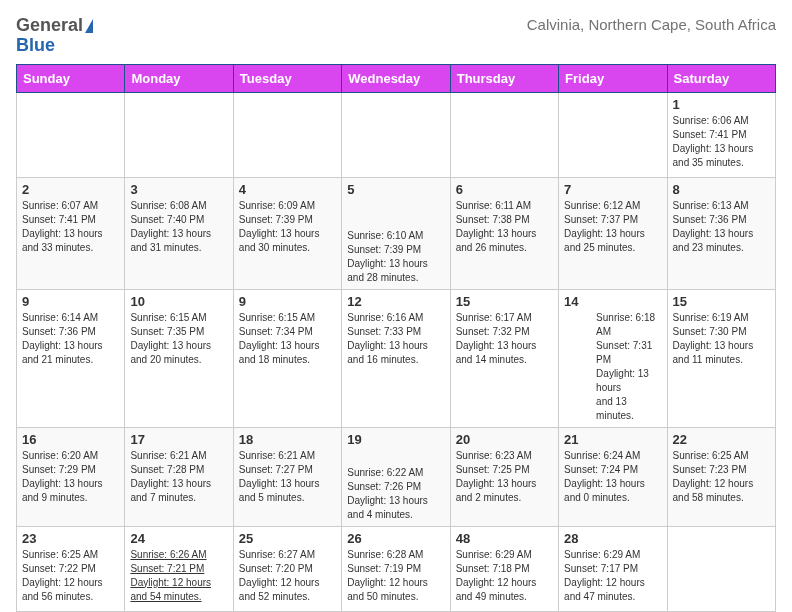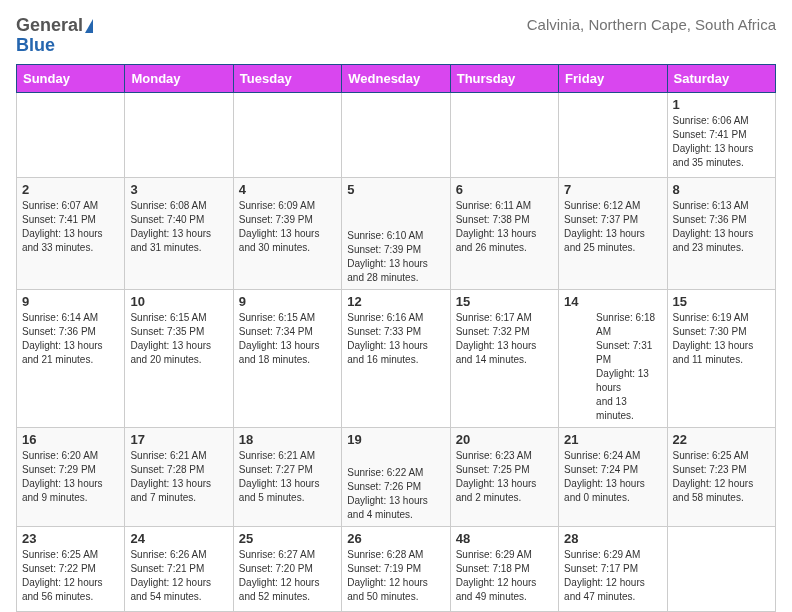--- a/index.html
+++ b/index.html
@@ -287,21 +287,21 @@
       <tr>
         <td>
           <span class="day-number">23</span>
           <div class="day-info" style="white-space: pre-line;">Sunrise: 6:25 AM
 Sunset: 7:22 PM
 Daylight: 12 hours
 and 56 minutes.</div>
         </td>
         <td>
           <span class="day-number">24</span>
-          <div class="day-info" style="white-space: pre-line;">Sunrise: 6:26 AM
+          <div class="day-info" style="white-space: pre-line; text-decoration: underline;">Sunrise: 6:26 AM
 Sunset: 7:21 PM
 Daylight: 12 hours
 and 54 minutes.</div>
         </td>
         <td>
           <span class="day-number">25</span>
           <div class="day-info" style="white-space: pre-line;">Sunrise: 6:27 AM
 Sunset: 7:20 PM
 Daylight: 12 hours
 and 52 minutes.</div>

